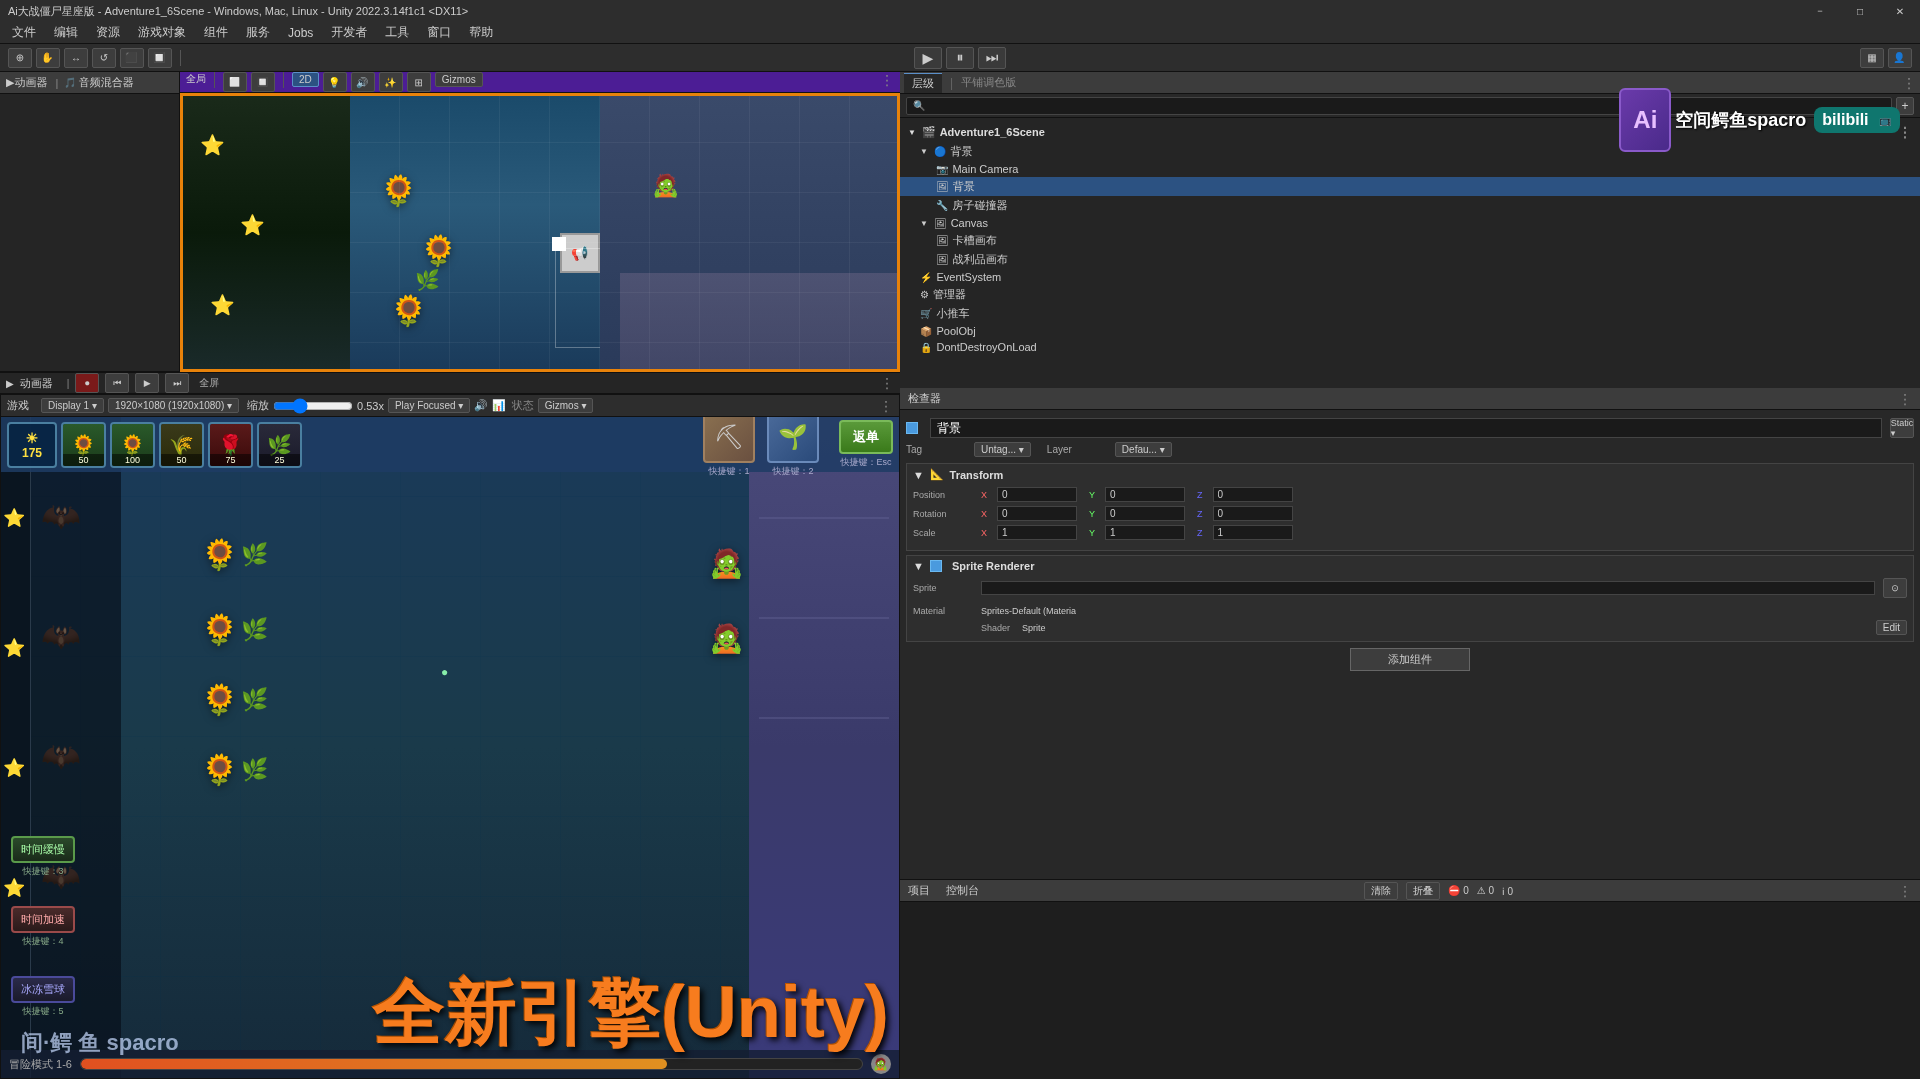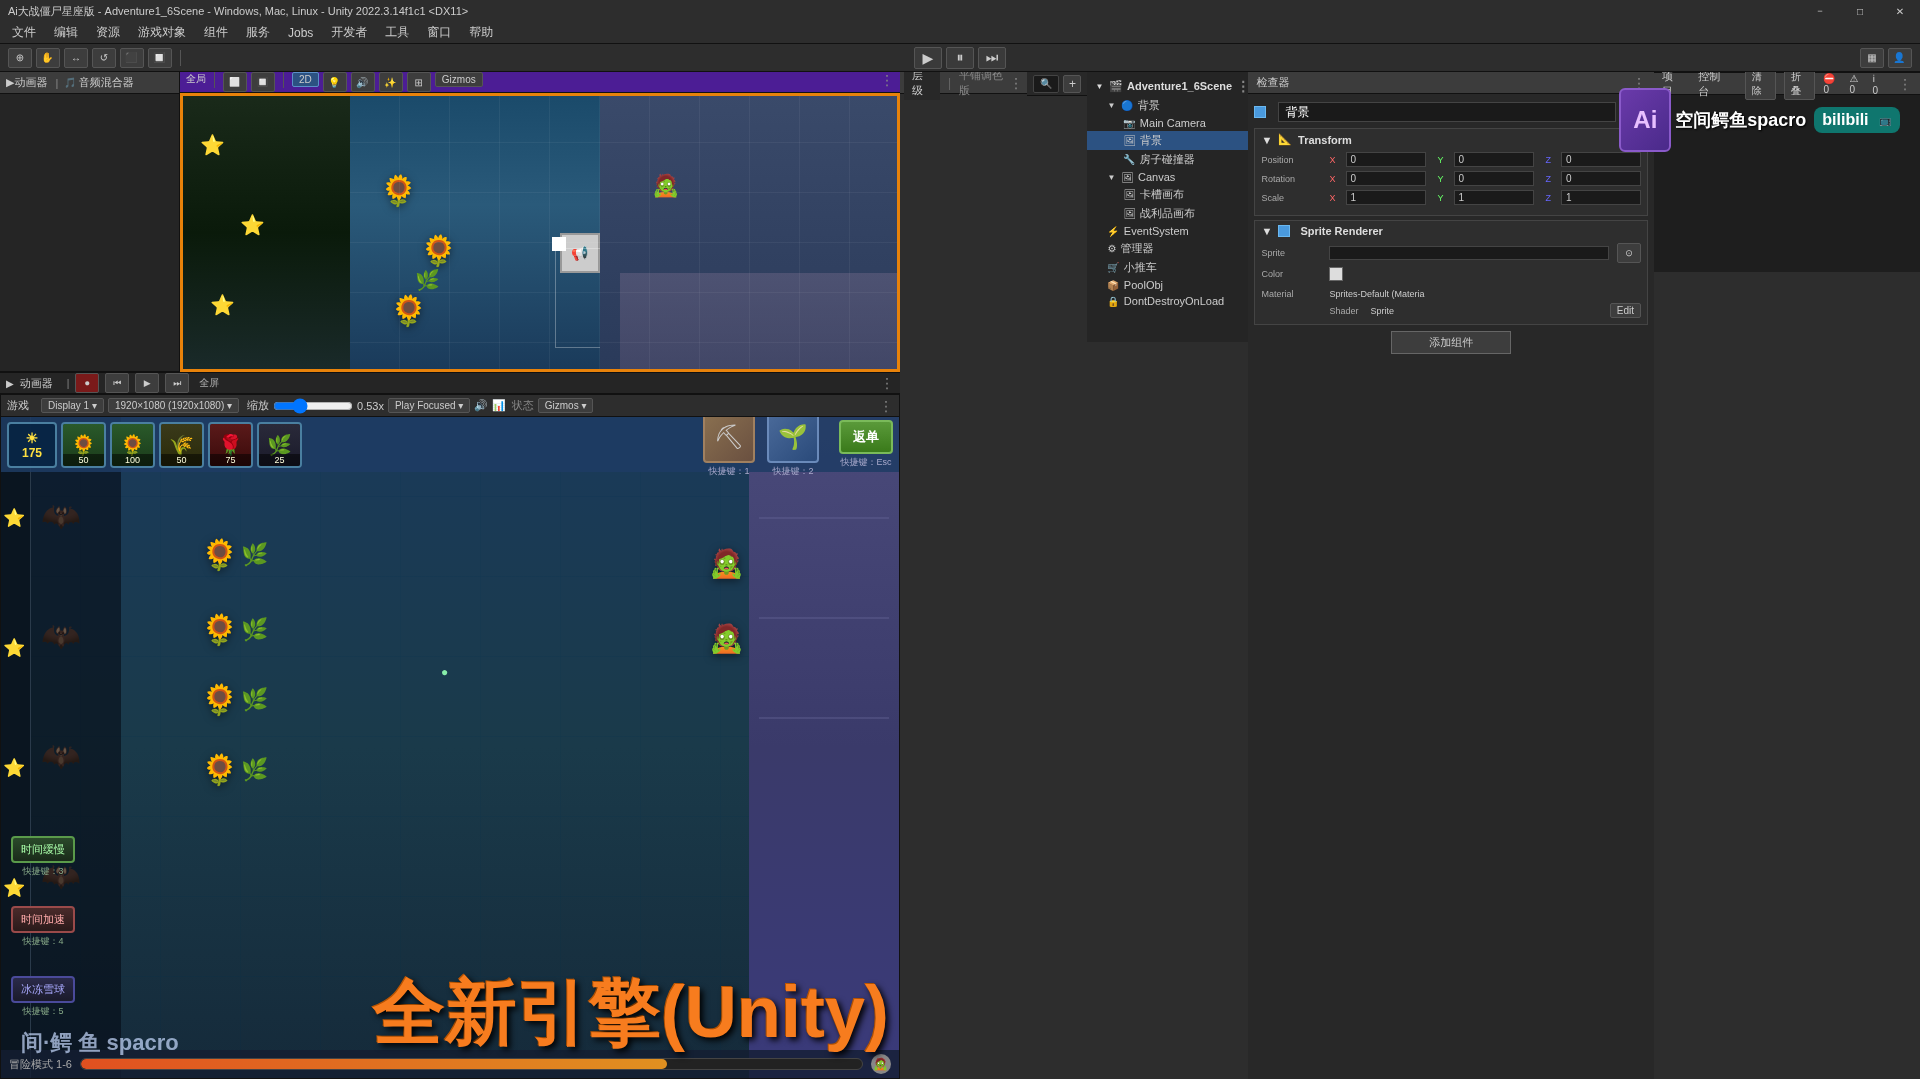--- a/index.html
+++ b/index.html
@@ -154,21 +154,21 @@
       position: relative;
       overflow: hidden;
       background: #1a2a3a;
       height: calc(100% - 22px);
     }
 
     
     #right-panel {
       flex: 1;
       display: flex;
-      flex-direction: row;
+      flex-direction: column;
       background: #2d2d2d;
     }
     .panel-tab {
       padding: 2px 8px;
       font-size: 11px;
       color: #ccc;
       cursor: pointer;
     }
     .panel-tab.active {
       background: #282828;
@@ -887,20 +887,32 @@
       </div>
 
       <div id="inspector-body">
 
         <div class="insp-row">
           <div class="checkbox-small"></div>
           <input type="text" value="背景" style="background: rgb(26, 26, 26); border: 1px solid rgb(68, 68, 68); color: rgb(255, 255, 255); padding: 2px 6px; font-size: 12px; flex: 1 1 0%;">
           <div class="toolbar-btn" style="font-size:9px;">Static ▾</div>
         </div>
 
+        <div class="insp-row">
+          <span class="insp-label" style="font-size:10px;">Tag</span>
+          <div class="sm-btn">
+            <span>Untag...</span>
+            <span>▾</span>
+          </div>
+          <span class="insp-label" style="font-size:10px;margin-left:8px;">Layer</span>
+          <div class="sm-btn">
+            <span>Defau...</span>
+            <span>▾</span>
+          </div>
+        </div>
 
         <div class="component-box">
           <div class="component-header">
             <span>▼</span>
             <span>📐</span>
             <span>Transform</span>
           </div>
           <div style="padding:4px 0;">
             <div class="insp-row">
               <span class="insp-label" style="font-size:9px;">Position</span>
@@ -937,24 +949,20 @@
             <span>▼</span>
             <div class="checkbox-small"></div>
             <span>Sprite Renderer</span>
           </div>
           <div style="padding:4px 0;">
             <div class="insp-row">
               <span class="insp-label" style="font-size:9px;">Sprite</span>
               <div style="background:#1a1a1a;border:1px solid #444;padding:1px 4px;font-size:9px;color:#ccc;flex:1;">&nbsp;</div>
               <div class="toolbar-btn" style="font-size:9px;">⊙</div>
             </div>
-            <div class="insp-row">
-              <span class="insp-label" style="font-size:9px;">Color</span>
-              <div class="color-swatch"></div>
-            </div>
           </div>
 
           <div class="insp-row" style="padding:2px 0;">
             <span class="insp-label" style="font-size:9px;">Material</span>
             <span style="font-size:9px;color:#ccc;">Sprites-Default (Materia</span>
           </div>
           <div class="insp-row" style="padding:2px 0;">
             <span class="insp-label" style="font-size:9px;"></span>
             <span style="font-size:9px;color:#aaa;">Shader</span>
             <span style="font-size:9px;color:#ccc;margin-left:4px;">Sprite</span>

